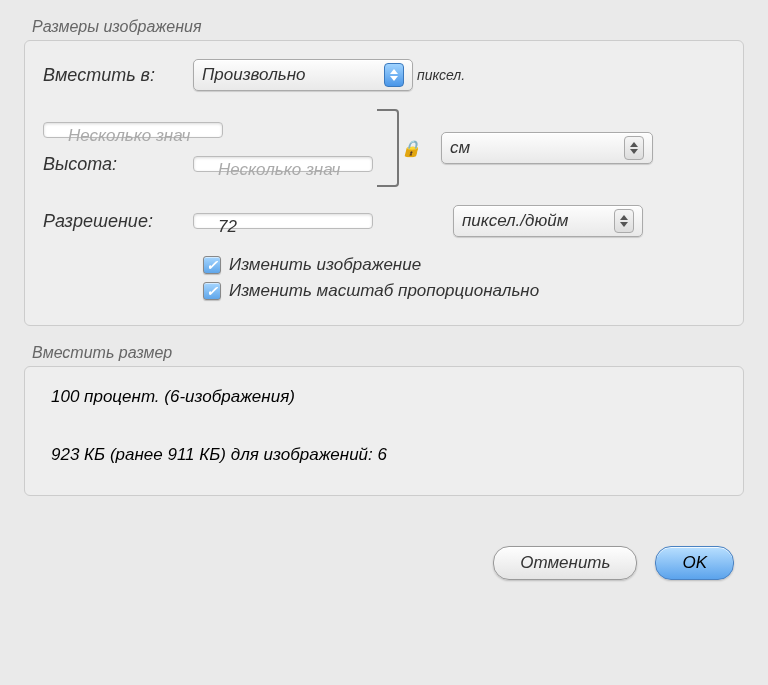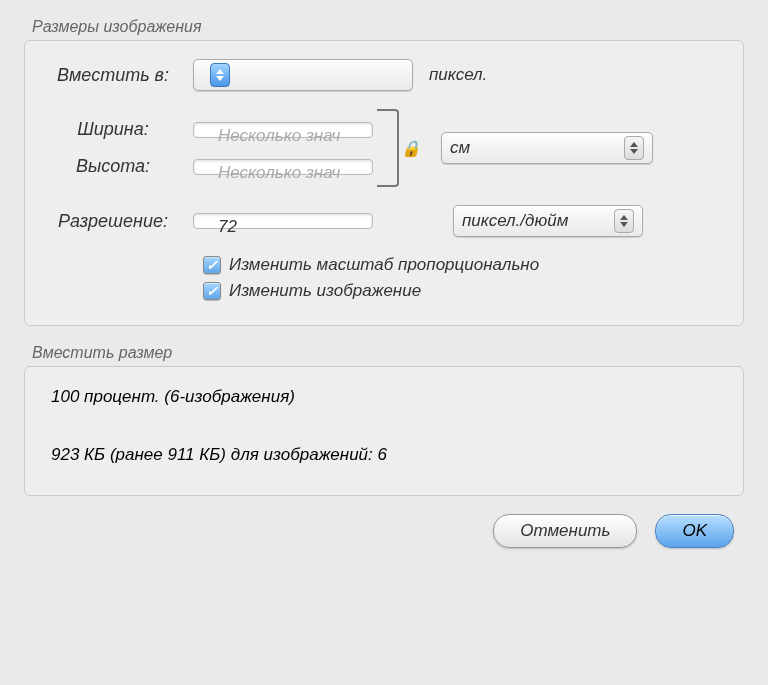--- a/index.html
+++ b/index.html
@@ -26,21 +26,21 @@
       margin-bottom: 18px;
     }
     .row {
       display: flex;
       align-items: center;
       margin-bottom: 18px;
     }
     .row:last-child { margin-bottom: 0; }
     .label-col {
       width: 150px;
-      text-align: center;
+      text-align: left;
       padding-right: 10px;
       font-size: 18px;
       color: #333;
     }
     .select {
       display: inline-flex;
       align-items: center;
       background: linear-gradient(#fdfdfd,#e9e9e9);
       border: 1px solid #aaa;
       border-radius: 5px;
@@ -88,21 +88,21 @@
       border: 1px solid #bbb;
       background: #fff;
       border-radius: 4px;
       height: 16px;
       padding: 3px 24px;
       font-size: 17px;
       width: 180px;
       box-shadow: inset 0 1px 3px rgba(0,0,0,0.15);
     }
     .input-text.placeholder { color: #aaa; }
-    .unit-text { margin-left: 16px; font-size: 17px; }
+    .unit-text { margin-left: 4px; font-size: 14px; }
     .dims-block {
       display: flex;
       align-items: center;
       position: relative;
       margin-bottom: 18px;
     }
     .dims-fields { display: flex; flex-direction: column; gap: 16px; }
     .dims-row { display:flex; align-items:center; }
     .link-bracket {
       width: 22px;
@@ -160,46 +160,47 @@
       padding-right: 10px;
     }
     .btn {
       border: 1px solid #999;
       border-radius: 16px;
       padding: 6px 26px;
       font-size: 17px;
       background: linear-gradient(#fefefe,#e4e4e4);
       box-shadow: inset 0 1px 0 rgba(255,255,255,0.8), 0 1px 2px rgba(0,0,0,0.2);
       cursor:pointer;
+      margin-top:32px;
     }
     .btn.primary {
       background: linear-gradient(#b8dfff,#5ba3ec);
       border-color:#4a82c2;
       color:#000;
     }
   </style>
 </head>
 <body>
 
 <div>
   <div class="group-label">Размеры изображения</div>
   <div class="group-box">
 
     <div class="row">
       <div class="label-col">Вместить в:</div>
       <div class="select" style="width:220px;">
+        <span class="select-text">Произвольно</span>
         <span class="arrows"></span>
       </div>
       <span class="unit-text">пиксел.</span>
     </div>
 
     <div class="dims-block">
       <div class="dims-fields">
         <div class="dims-row">
-          <div class="label-col">Ширина:</div>
           <div class="input-text placeholder">Несколько знач</div>
         </div>
         <div class="dims-row">
           <div class="label-col">Высота:</div>
           <div class="input-text placeholder">Несколько знач</div>
         </div>
       </div>
       <div class="link-bracket">
         <span class="lock-icon">🔒</span>
       </div>
@@ -216,25 +217,25 @@
       <div class="input-text">72</div>
       <div style="width:80px;"></div>
       <div class="select plain" style="width:190px;">
         <span class="select-text">пиксел./дюйм</span>
         <span class="arrows"></span>
       </div>
     </div>
 
     <div class="checkbox-row">
       <div class="checkbox"></div>
-      <span>Изменить масштаб пропорционально</span>
+      <span>Изменить изображение</span>
     </div>
     <div class="checkbox-row">
       <div class="checkbox"></div>
-      <span>Изменить изображение</span>
+      <span>Изменить масштаб пропорционально</span>
     </div>
 
   </div>
 </div>
 
 <div>
   <div class="group-label">Вместить размер</div>
   <div class="group-box summary-box">
     <div class="summary-line">100 процент. (6-изображения)</div>
     <div style="height:18px;"></div>

